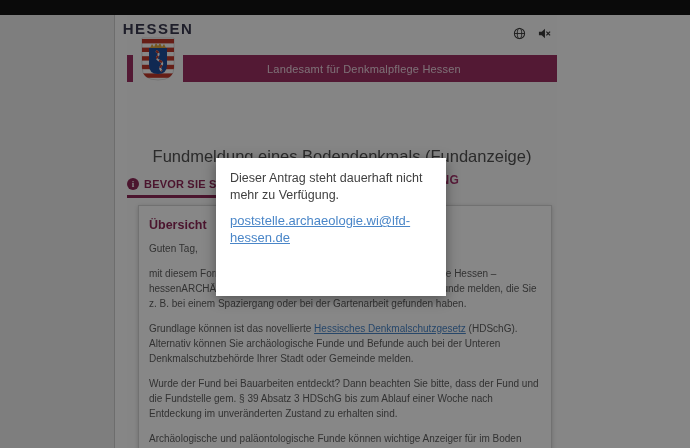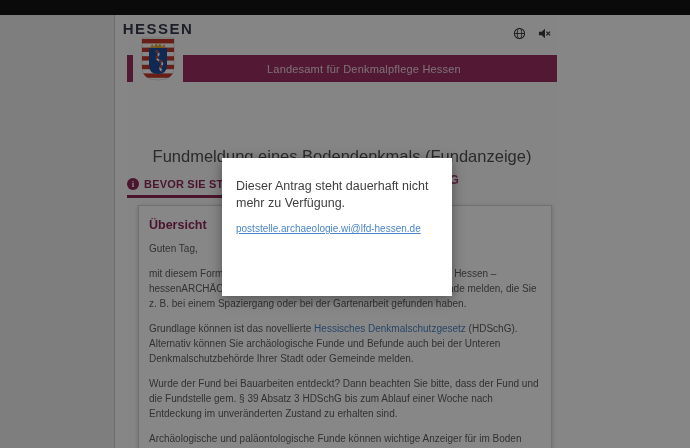--- a/index.html
+++ b/index.html
@@ -38,31 +38,31 @@
          color:#8f2858; font-weight:bold; font-size:11px; letter-spacing:.2px; cursor:pointer; }
   .info-dot { display:inline-flex; width:12px; height:12px; border-radius:50%; background:#8f2858;
               color:#fbfbfb; font-size:9px; font-weight:bold; align-items:center; justify-content:center;
               font-family:"Liberation Serif", serif; }
   .tab-underline { position:absolute; left:0; top:180px; width:120px; height:3px; background:#8f2858; }
 
   .card { position:absolute; left:11px; top:190px; width:414px; height:280px; background:#ffffff;
           border:1px solid #d6d6d6; box-shadow:0 1px 4px rgba(0,0,0,.18); padding:12px 10px; }
   .card h3 { font-size:12.5px; color:#8f2858; margin-bottom:9px; }
   .card p { font-size:10px; line-height:15px; color:#5f5f5f; margin-bottom:10px; }
-  .card a { color:#4a86c8; cursor:pointer; }
+  .card a { color:#4a86c8; text-decoration:underline; cursor:pointer; }
 
   
   .backdrop { position:absolute; left:0; top:15px; width:690px; height:433px;
               background:rgba(0,0,0,0.47); }
 
   
-  .modal { position:absolute; left:222px; top:158px; width:230px; height:138px; background:#ffffff;
-           box-shadow:0 3px 12px rgba(0,0,0,.4); padding:20px 14px 0 14px; overflow:hidden; }
+  .modal { position:absolute; left:216px; top:158px; width:230px; height:138px; background:#ffffff;
+           box-shadow:0 3px 12px rgba(0,0,0,.4); padding:12px 14px 0 14px; overflow:hidden; }
   .modal p { font-size:12.5px; line-height:16.5px; color:#3f3f3f; margin-bottom:10px; }
-  .modal a { color:#4a86c8; text-decoration:underline; font-size:10px; line-height:16.5px;
+  .modal a { color:#4a86c8; text-decoration:underline; font-size:13px; line-height:16.5px;
              overflow-wrap:anywhere; cursor:pointer; display:block; }
 </style>
 </head>
 <body>
 
 <div id="screen">
 
   <div class="top-bar"></div>
   <div class="left-strip"></div>
 

